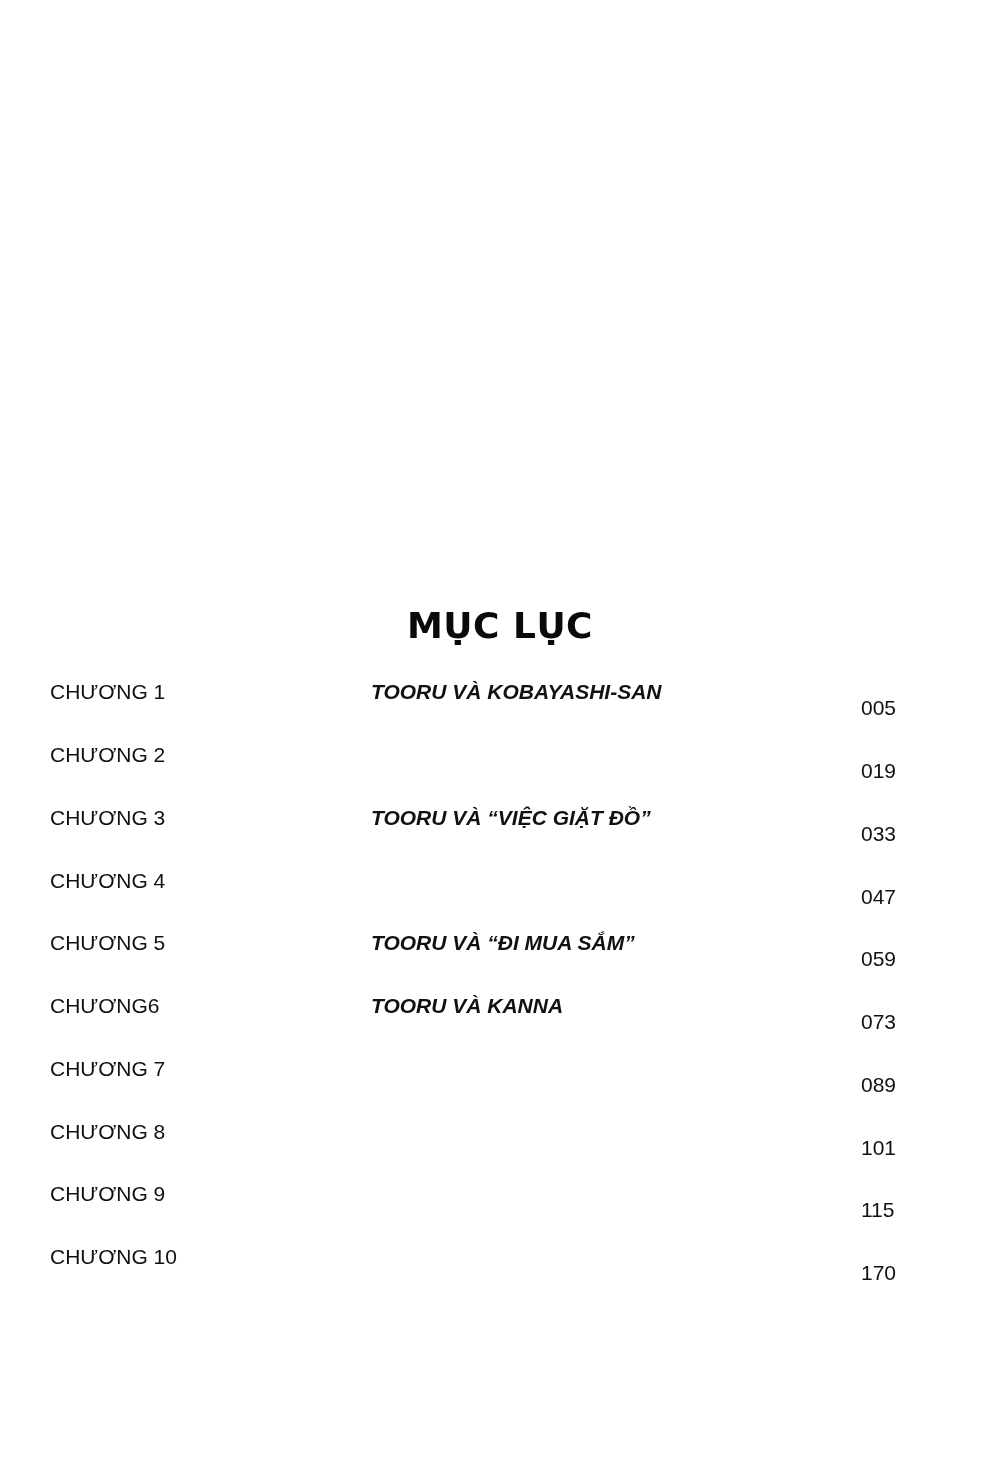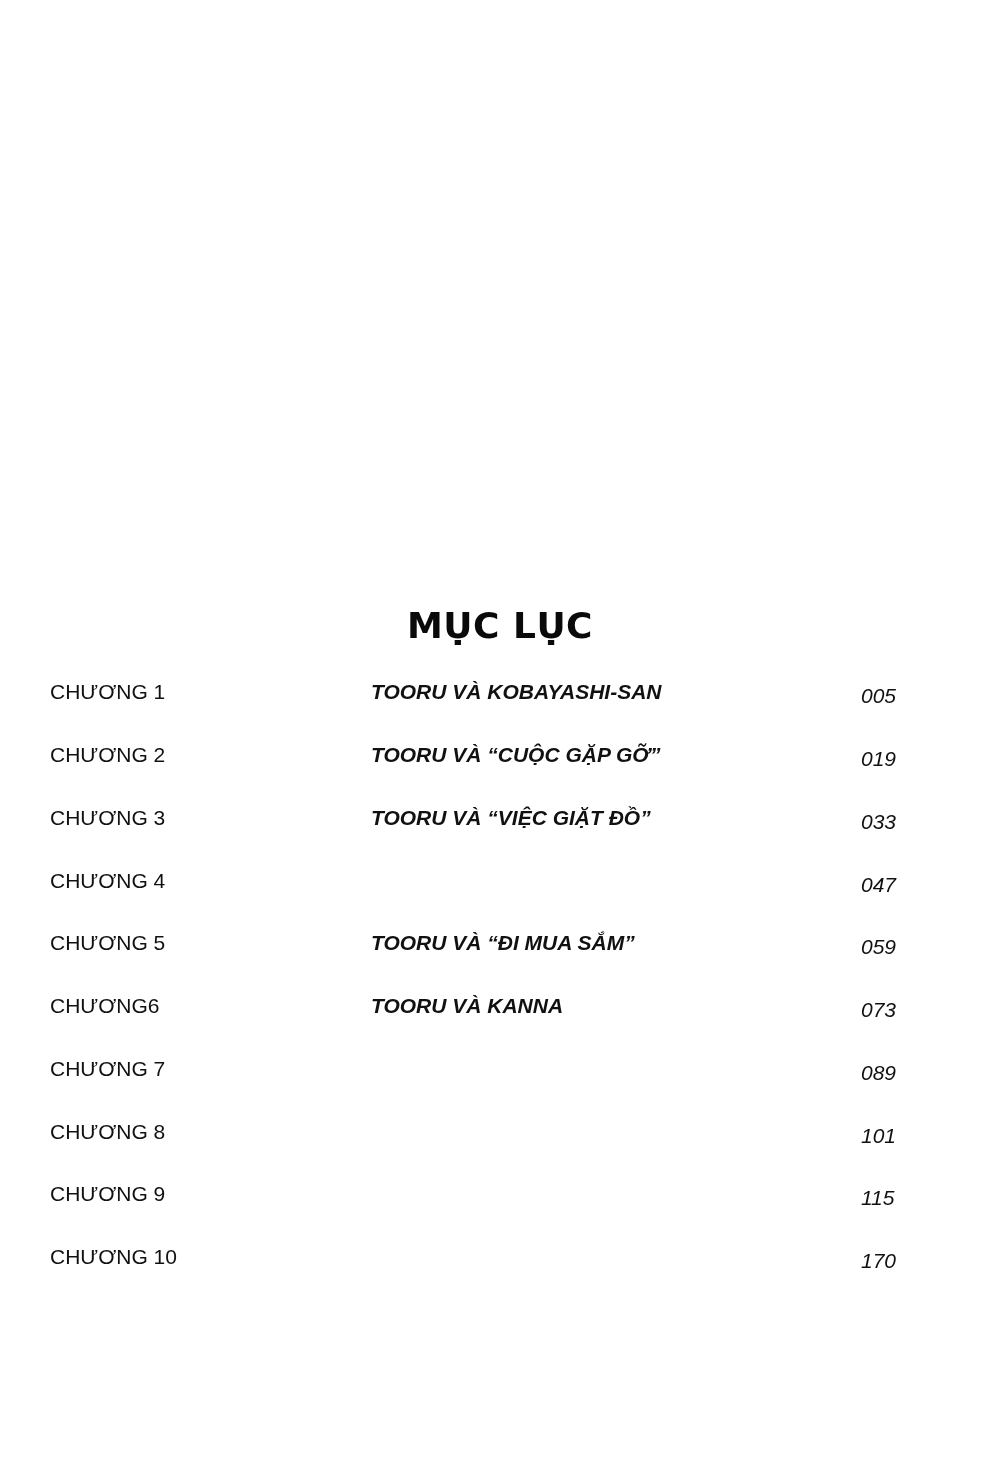--- a/index.html
+++ b/index.html
@@ -59,43 +59,41 @@
       font-style: italic;
       font-weight: bold;
       font-size: 21px;
       line-height: 40px;
       color: #111111;
       white-space: nowrap;
     }
     .chapter-page {
       position: absolute;
       left: 861px;
-      top: 4px;
+      top: 16px;
       font-family: "Liberation Sans", sans-serif;
       font-size: 21px;
       line-height: 40px;
       color: #111111;
       white-space: nowrap;
-      font-style: italic;
     }
   </style>
 </head>
 <body>
 
 <h1 class="page-title">MỤC LỤC</h1>
 
 <div class="toc">
   <div class="toc-row" style="top:0px;">
     <span class="chapter-label">CHƯƠNG 1</span>
     <span class="chapter-title">TOORU VÀ KOBAYASHI-SAN</span>
     <span class="chapter-page">005</span>
   </div>
   <div class="toc-row" style="top:63px;">
     <span class="chapter-label">CHƯƠNG 2</span>
-    <span class="chapter-title">TOORU VÀ “CUỘC GẶP GỠ”</span>
     <span class="chapter-page">019</span>
   </div>
   <div class="toc-row" style="top:126px;">
     <span class="chapter-label">CHƯƠNG 3</span>
     <span class="chapter-title">TOORU VÀ “VIỆC GIẶT ĐỒ”</span>
     <span class="chapter-page">033</span>
   </div>
   <div class="toc-row" style="top:189px;">
     <span class="chapter-label">CHƯƠNG 4</span>
     <span class="chapter-page">047</span>

